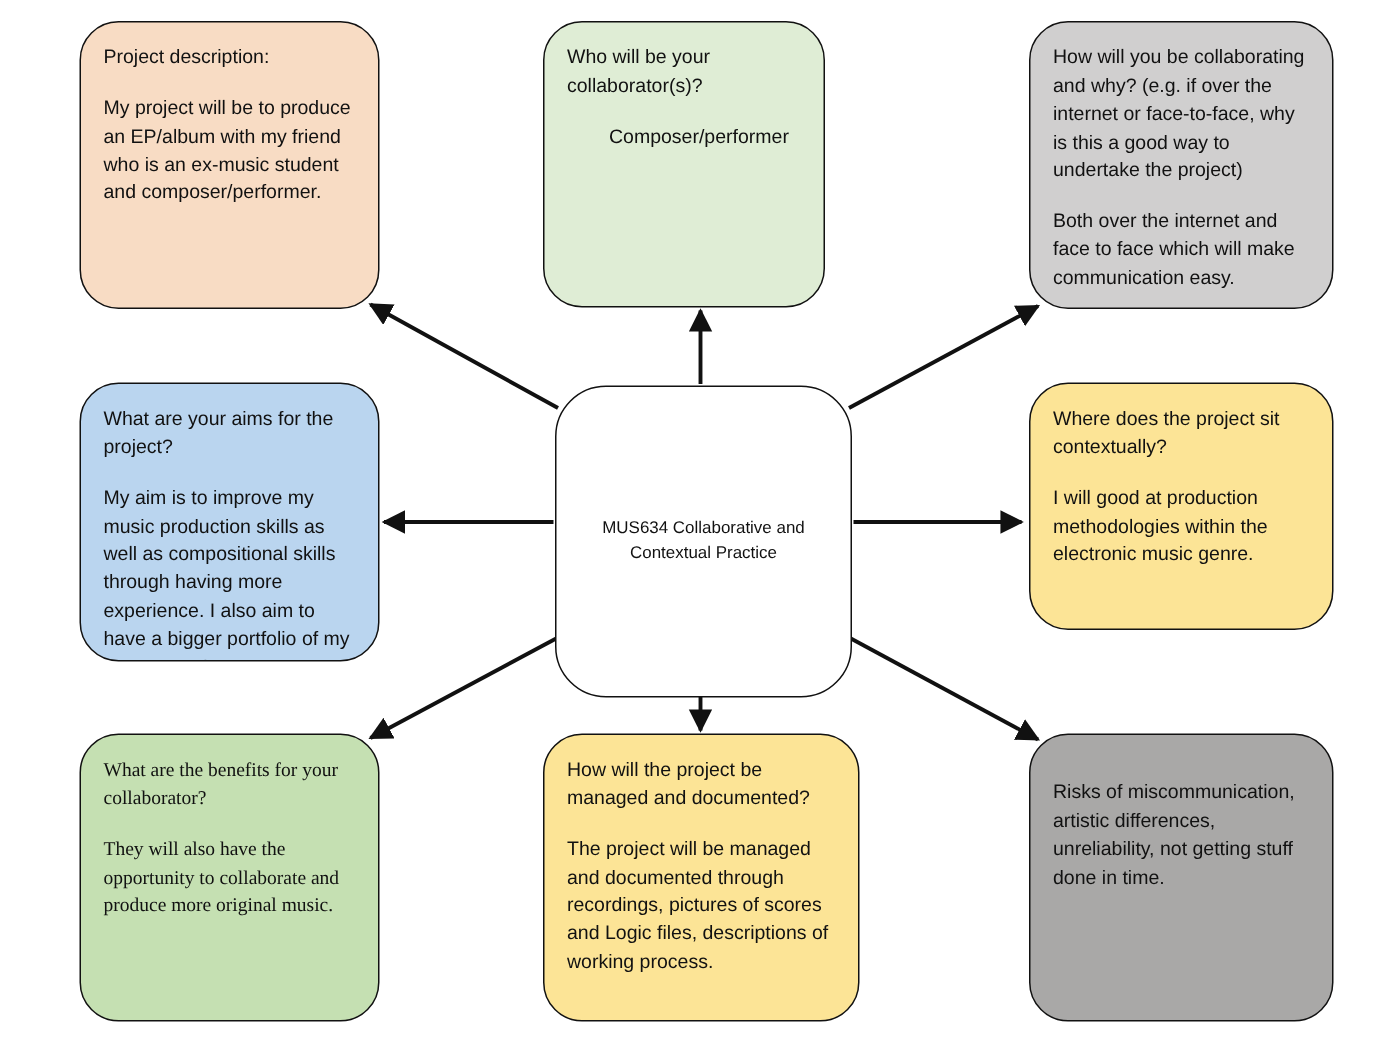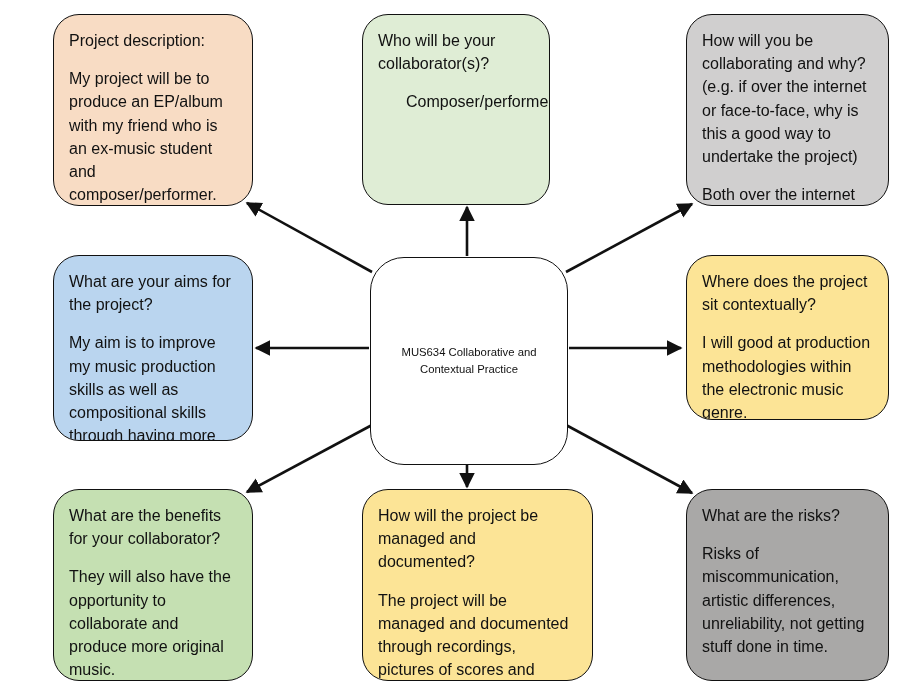--- a/index.html
+++ b/index.html
@@ -22,21 +22,21 @@
     width: 922px;
     height: 696px;
     pointer-events: none;
   }
   .node {
     position: absolute;
     box-sizing: border-box;
     border: 1.4px solid #111111;
     border-radius: 26px;
     color: #111111;
-    font-size: 16px;
+    font-size: 13px;
     line-height: 1.45;
     padding: 14px 16px 14px 15px;
     overflow: hidden;
   }
   .node p {
     margin: 0;
   }
   .node p.gap {
     margin-top: 15px;
   }
@@ -57,22 +57,22 @@
     font-size: 11.3px;
     line-height: 1.5;
     padding: 0 26px;
   }
   
   #node-description { left: 53px;  top: 14px;  width: 200px; height: 192px; }
   #node-collaborators { left: 362px; top: 14px;  width: 188px; height: 191px; }
   #node-how-collab   { left: 686px; top: 14px;  width: 203px; height: 192px; }
   #node-aims         { left: 53px;  top: 255px; width: 200px; height: 186px; }
   #node-context      { left: 686px; top: 255px; width: 203px; height: 165px; }
-  #node-benefits     { left: 53px;  top: 489px; width: 200px; height: 192px; }
-  #node-managed      { left: 362px; top: 489px; width: 231px; height: 192px; }
+  #node-benefits     { left: 53px;  top: 489px; width: 200px; height: 192px; font-family: Liberation Serif, serif; }
+  #node-managed      { left: 362px; top: 489px; width: 211px; height: 192px; }
   #node-risks        { left: 686px; top: 489px; width: 203px; height: 192px; }
   #node-center       { left: 370px; top: 257px; width: 198px; height: 208px; }
 </style>
 </head>
 <body>
 
 <div id="canvas">
 
   <svg id="arrow-layer" viewBox="0 0 922 696" xmlns="http://www.w3.org/2000/svg">
     <defs>
@@ -127,21 +127,20 @@
     <p>What are the benefits for your collaborator?</p>
     <p class="gap">They will also have the opportunity to collaborate and produce more original music.</p>
   </div>
 
   <div class="node" id="node-managed" style="background: rgb(252, 228, 150);">
     <p>How will the project be managed and documented?</p>
     <p class="gap">The project will be managed and documented through recordings, pictures of scores and Logic files, descriptions of working process.</p>
   </div>
 
   <div class="node" id="node-risks" style="background: rgb(169, 168, 167);">
-    <p>What are the risks?</p>
     <p class="gap">Risks of miscommunication, artistic differences, unreliability, not getting stuff done in time.</p>
   </div>
 
   <div class="center-node" id="node-center">
     <div>
       <span>MUS634 Collaborative and</span><br>
       <span>Contextual Practice</span>
     </div>
   </div>
 

